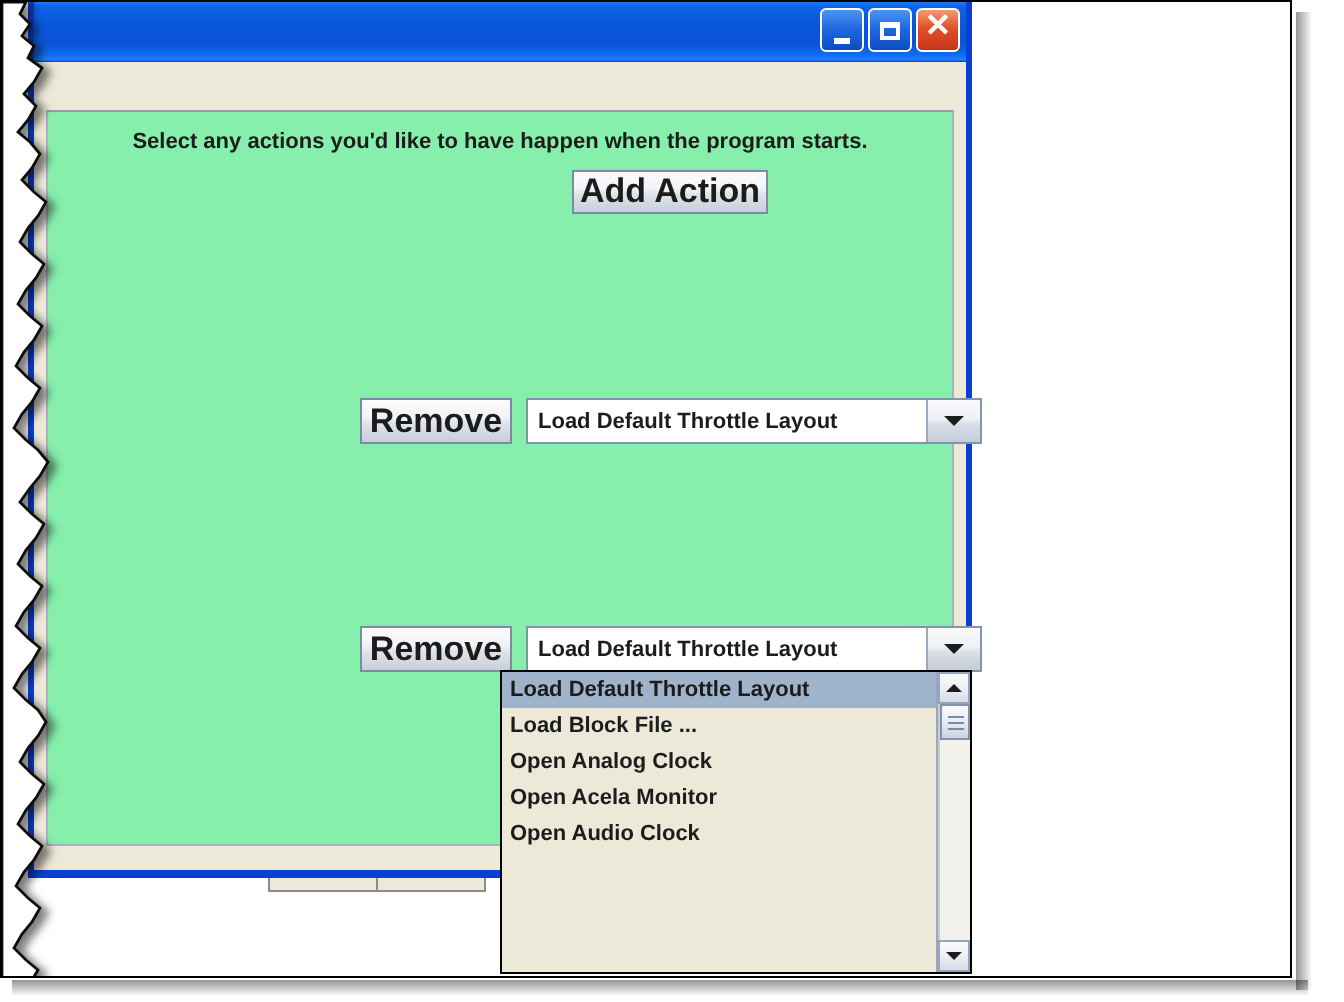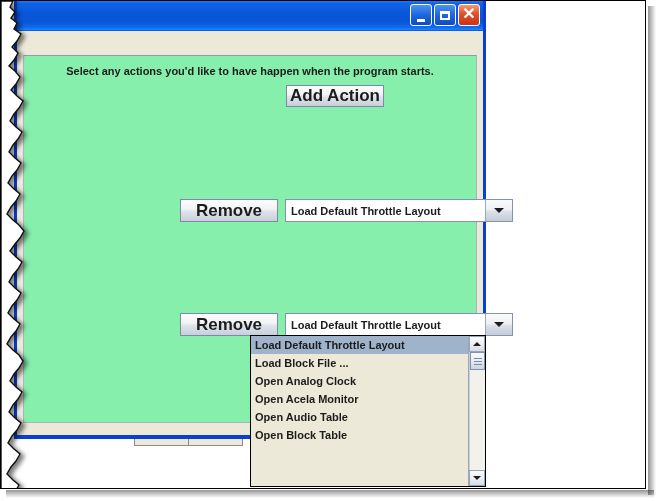--- a/index.html
+++ b/index.html
@@ -198,21 +198,21 @@
     position: absolute;
     left: 156px;
     height: 23px;
     display: flex;
     align-items: flex-start;
   }
   #action-row-1 { top: 143px; }
   #action-row-2 { top: 257px; }
 
   .remove-button {
-    width: 98px;
+    width: 76px;
     height: 23px;
   }
 
   .combo {
     margin-left: 7px;
     width: 228px;
     height: 23px;
     display: flex;
     box-sizing: border-box;
     border: 1px solid #8494ab;
@@ -447,24 +447,21 @@
       <div class="dd-item">
         <span>Load Block File ...</span>
       </div>
       <div class="dd-item">
         <span>Open Analog Clock</span>
       </div>
       <div class="dd-item">
         <span>Open Acela Monitor</span>
       </div>
       <div class="dd-item">
-        <span>Open Audio Table</span>
-      </div>
-      <div class="dd-item">
-        <span>Open Block Table</span>
+        <span>Open Audio Clock</span>
       </div>
     </div>
     <div id="dd-scrollbar">
       <div class="sb-arrow">
         <div class="sb-up-glyph"></div>
       </div>
       <div id="sb-track">
         <div id="sb-thumb">
           <div class="thumb-grip"></div>
           <div class="thumb-grip"></div>

